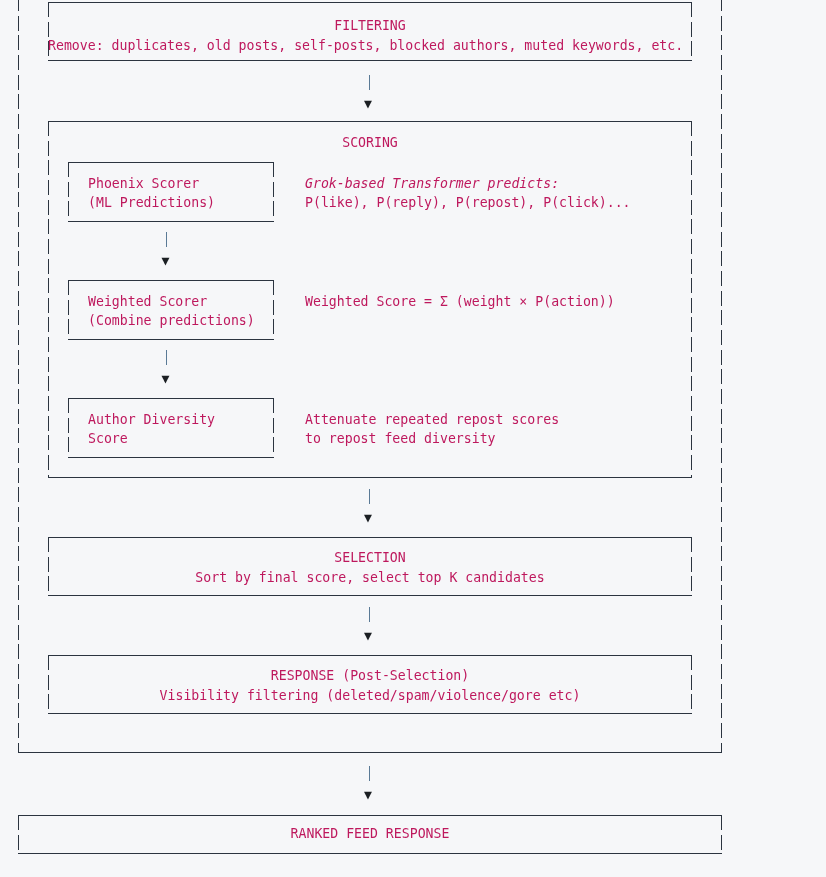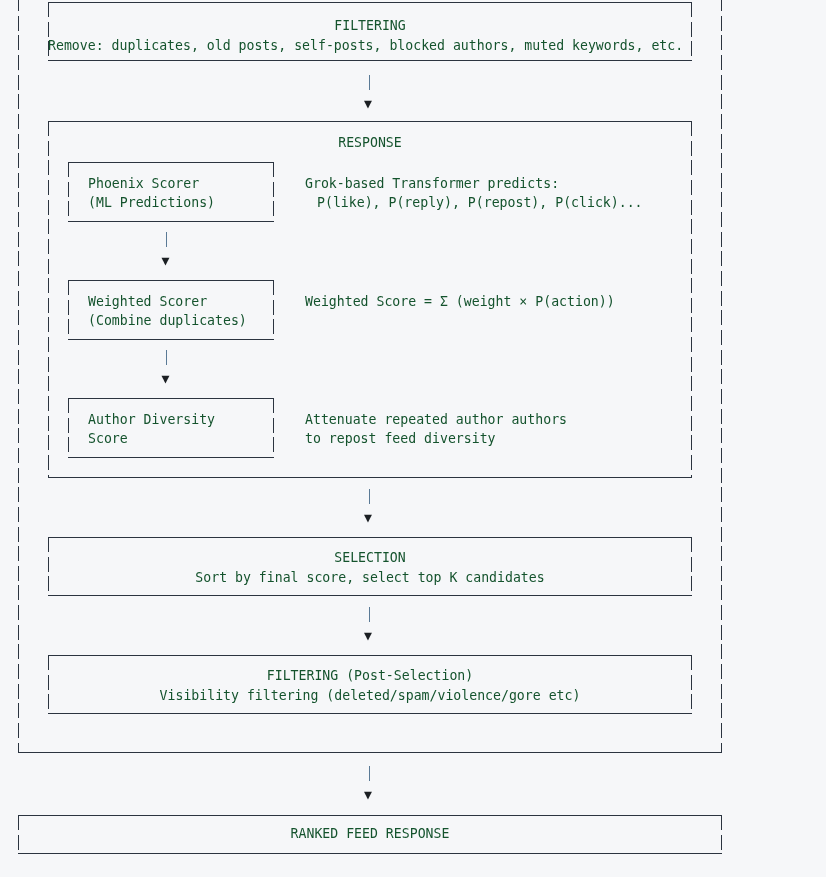--- a/index.html
+++ b/index.html
@@ -40,21 +40,21 @@
         rgba(0,0,0,0) 19.65px
       );
   }
 
   .txt {
     position: absolute;
     white-space: pre;
     font-size: 13.2px;
     line-height: 19.65px;
     font-family: "DejaVu Sans Mono", "Liberation Mono", monospace;
-    color: #14532d;
+    color: #be185d;
   }
   .txt.center {
     text-align: center;
   }
 
   .arrow-stem {
     position: absolute;
     width: 1.4px;
     background: #5a7a96;
   }
@@ -89,67 +89,67 @@
     <div class="arrow-stem" style="left:369px; top:75px; height:15px;"></div>
     <div class="arrow-head" style="left:364px; top:94px;">▼</div>
   </div>
 
   <div>
     <div class="hline" style="left:48px; top:121px; width:644px;"></div>
     <div class="seg" style="left:48px; top:121px; height:356px;"></div>
     <div class="seg" style="left:690.6px; top:121px; height:356px;"></div>
     <div class="hline" style="left:48px; top:477px; width:644px;"></div>
 
-    <div class="txt center" style="left:48px; top:133px; width:644px;">RESPONSE</div>
+    <div class="txt center" style="left:48px; top:133px; width:644px;">SCORING</div>
 
     <div>
       <div class="hline" style="left:68px; top:162px; width:206px;"></div>
       <div class="seg" style="left:68px; top:162px; height:59px;"></div>
       <div class="seg" style="left:272.6px; top:162px; height:59px;"></div>
       <div class="hline" style="left:68px; top:221px; width:206px;"></div>
 
       <div class="txt" style="left:88px; top:173.5px;">Phoenix Scorer</div>
       <div class="txt" style="left:88px; top:193.2px;text-align:center;">(ML Predictions)</div>
 
-      <div class="txt" style="left:305px; top:173.5px;">Grok-based Transformer predicts:</div>
-      <div class="txt" style="left:305px; top:193.2px;margin-left:12px;">P(like), P(reply), P(repost), P(click)...</div>
+      <div class="txt" style="left:305px; top:173.5px;font-style:italic;">Grok-based Transformer predicts:</div>
+      <div class="txt" style="left:305px; top:193.2px;">P(like), P(reply), P(repost), P(click)...</div>
     </div>
 
     <div>
       <div class="arrow-stem" style="left:166px; top:232px; height:15px;"></div>
       <div class="arrow-head" style="left:161.5px; top:251px;">▼</div>
     </div>
 
     <div>
       <div class="hline" style="left:68px; top:280px; width:206px;"></div>
       <div class="seg" style="left:68px; top:280px; height:59px;"></div>
       <div class="seg" style="left:272.6px; top:280px; height:59px;"></div>
       <div class="hline" style="left:68px; top:339px; width:206px;"></div>
 
       <div class="txt" style="left:88px; top:291.5px;">Weighted Scorer</div>
-      <div class="txt" style="left:88px; top:311.2px;">(Combine duplicates)</div>
+      <div class="txt" style="left:88px; top:311.2px;">(Combine predictions)</div>
 
       <div class="txt" style="left:305px; top:291.5px;">Weighted Score = Σ (weight × P(action))</div>
     </div>
 
     <div>
       <div class="arrow-stem" style="left:166px; top:350px; height:15px;"></div>
       <div class="arrow-head" style="left:161.5px; top:369px;">▼</div>
     </div>
 
     <div>
       <div class="hline" style="left:68px; top:398px; width:206px;"></div>
       <div class="seg" style="left:68px; top:398px; height:59px;"></div>
       <div class="seg" style="left:272.6px; top:398px; height:59px;"></div>
       <div class="hline" style="left:68px; top:457px; width:206px;"></div>
 
       <div class="txt" style="left:88px; top:409.5px;">Author Diversity</div>
       <div class="txt" style="left:88px; top:429.2px;">Score</div>
 
-      <div class="txt" style="left:305px; top:409.5px;">Attenuate repeated author authors</div>
+      <div class="txt" style="left:305px; top:409.5px;">Attenuate repeated repost scores</div>
       <div class="txt" style="left:305px; top:429.2px;">to repost feed diversity</div>
     </div>
   </div>
 
   <div>
     <div class="arrow-stem" style="left:369px; top:489px; height:15px;"></div>
     <div class="arrow-head" style="left:364px; top:508px;">▼</div>
   </div>
 
   <div>
@@ -166,21 +166,21 @@
     <div class="arrow-stem" style="left:369px; top:607px; height:15px;"></div>
     <div class="arrow-head" style="left:364px; top:626px;">▼</div>
   </div>
 
   <div>
     <div class="hline" style="left:48px; top:655px; width:644px;"></div>
     <div class="seg" style="left:48px; top:655px; height:58px;"></div>
     <div class="seg" style="left:690.6px; top:655px; height:58px;"></div>
     <div class="hline" style="left:48px; top:713px; width:644px;"></div>
 
-    <div class="txt center" style="left:48px; top:666px; width:644px;">FILTERING (Post-Selection)</div>
+    <div class="txt center" style="left:48px; top:666px; width:644px;">RESPONSE (Post-Selection)</div>
     <div class="txt center" style="left:48px; top:685.6px; width:644px;">Visibility filtering (deleted/spam/violence/gore etc)</div>
   </div>
 
   <div>
     <div class="arrow-stem" style="left:369px; top:766px; height:15px;"></div>
     <div class="arrow-head" style="left:364px; top:785px;">▼</div>
   </div>
 
   <div>
     <div class="hline" style="left:18px; top:815px; width:704px;"></div>

